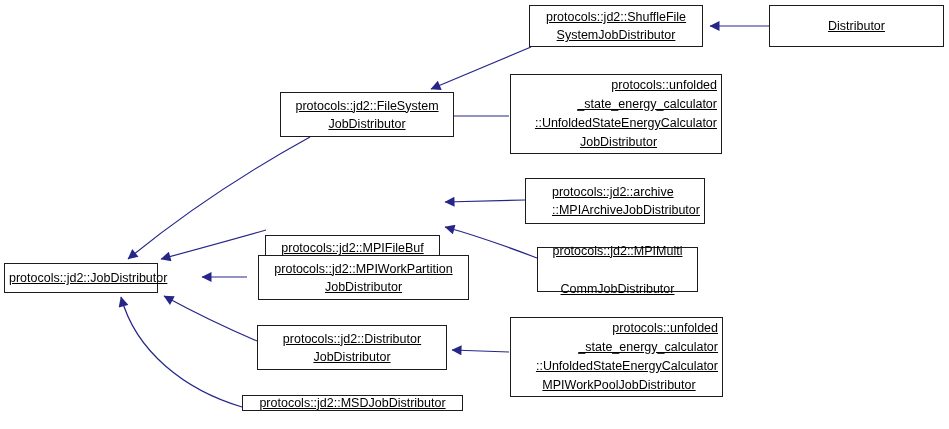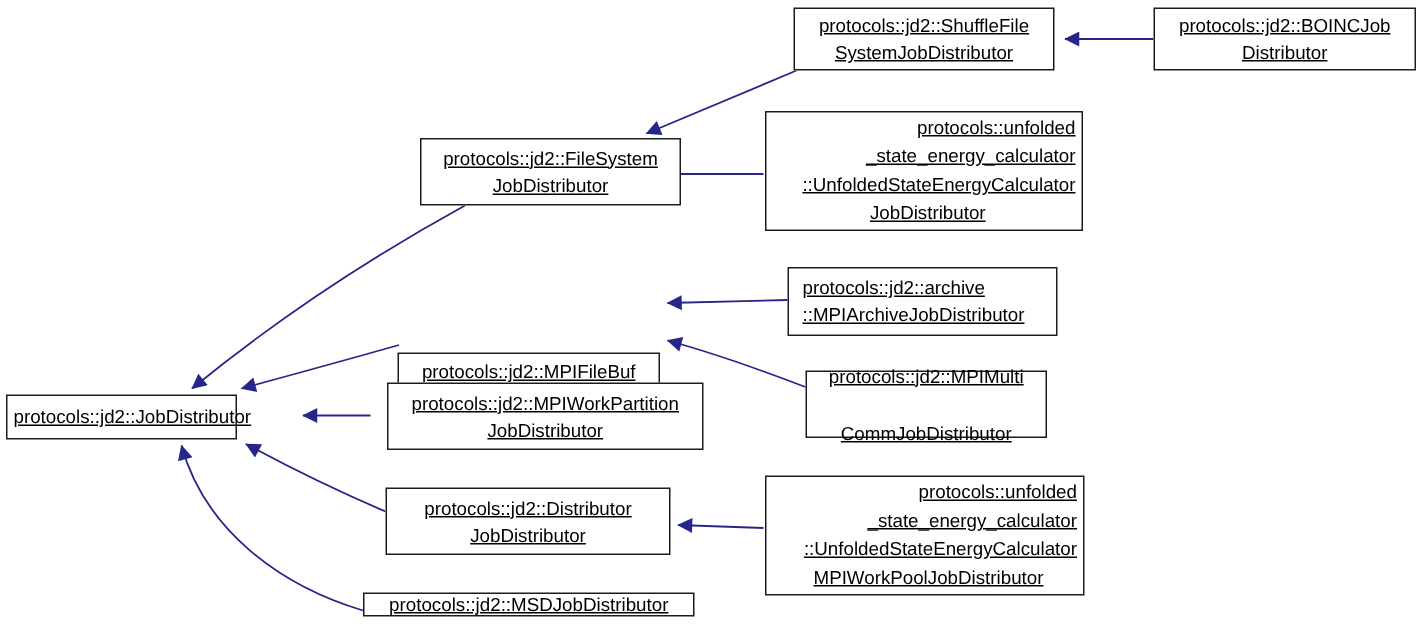--- a/index.html
+++ b/index.html
@@ -35,21 +35,21 @@
     display: flex;
     flex-direction: column;
     justify-content: center;
     text-align: center;
     padding: 1px 4px;
     cursor: pointer;
     text-decoration: underline;
   }
   .node .ln { white-space: nowrap; }
   .node.tall { line-height: 19px; padding-left: 9px; padding-right: 4px; }
-  .node.align-left .ln { text-align: left; }
+  .node.align-left .ln { text-align: left; margin-left: 17px; }
   .node.tall .ln { text-align: right; }
   .node.tall .ln.center-last { text-align: center; }
   .node.left-pad { padding-left: 9px; }
 </style>
 </head>
 <body>
 
 <div class="canvas">
 
   <svg class="edges-svg" width="949" height="429" viewBox="0 0 949 429">
@@ -98,21 +98,20 @@
   <div class="node" style="left:242px; top:395px; width:221px; height:16px;align-items:center;">
     <div class="ln">protocols::jd2::MSDJobDistributor</div>
   </div>
 
   <div class="node" style="left:529px; top:5px; width:174px; height:42px;">
     <div class="ln">protocols::jd2::ShuffleFile</div>
     <div class="ln">SystemJobDistributor</div>
   </div>
 
   <div class="node" style="left:769px; top:5px; width:175px; height:42px;">
-    <div class="ln">protocols::jd2::BOINCJob</div>
     <div class="ln">Distributor</div>
   </div>
 
   <div class="node tall" style="left:510px; top:74px; width:212px; height:80px;">
     <div class="ln">protocols::unfolded</div>
     <div class="ln">_state_energy_calculator</div>
     <div class="ln">::UnfoldedStateEnergyCalculator</div>
     <div class="ln center-last">JobDistributor</div>
   </div>
 

